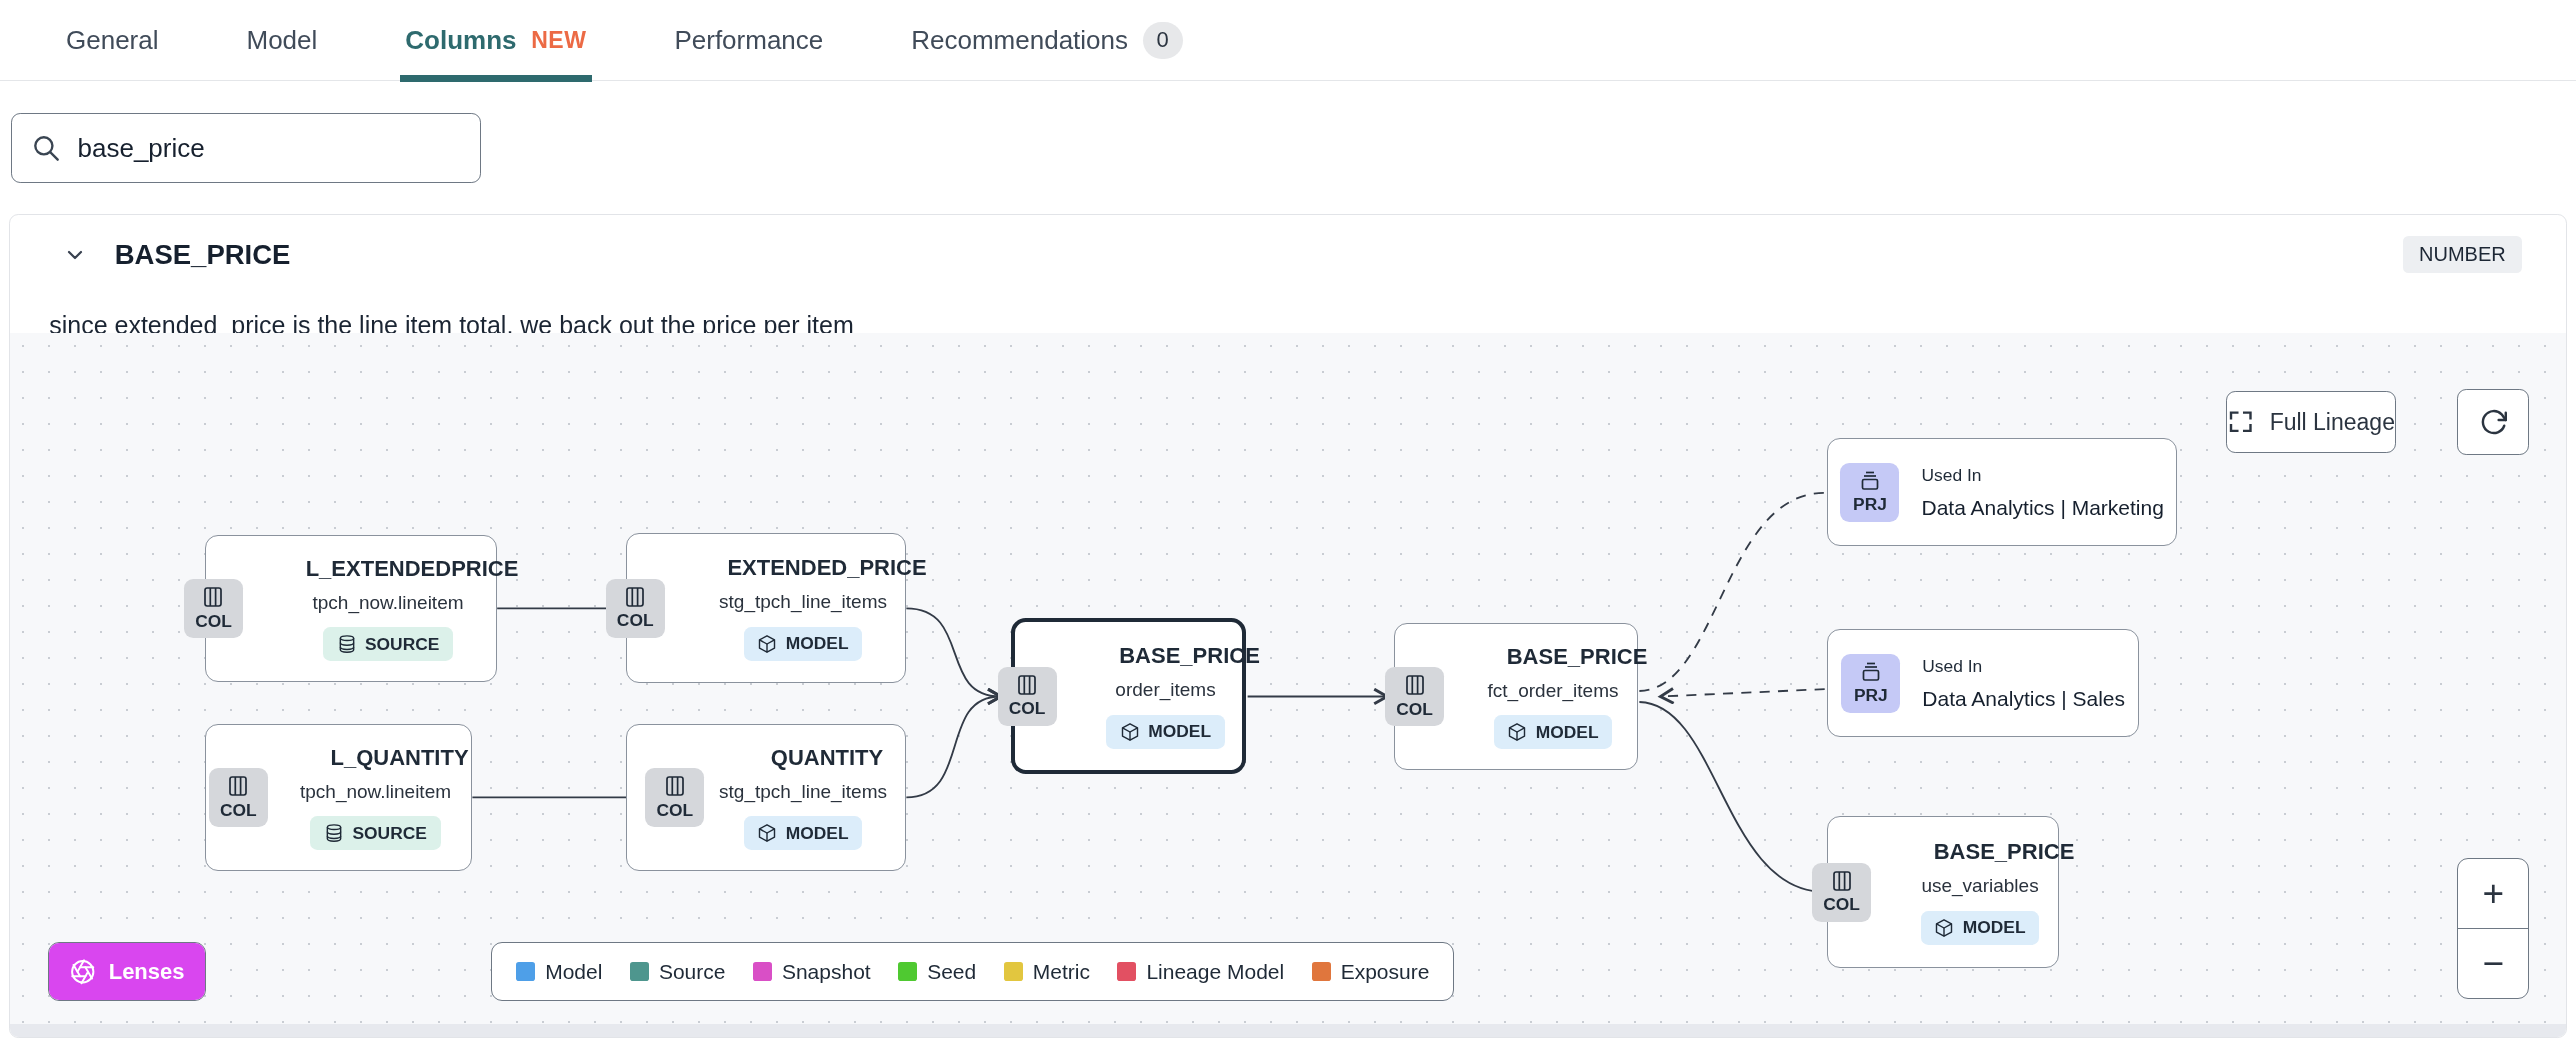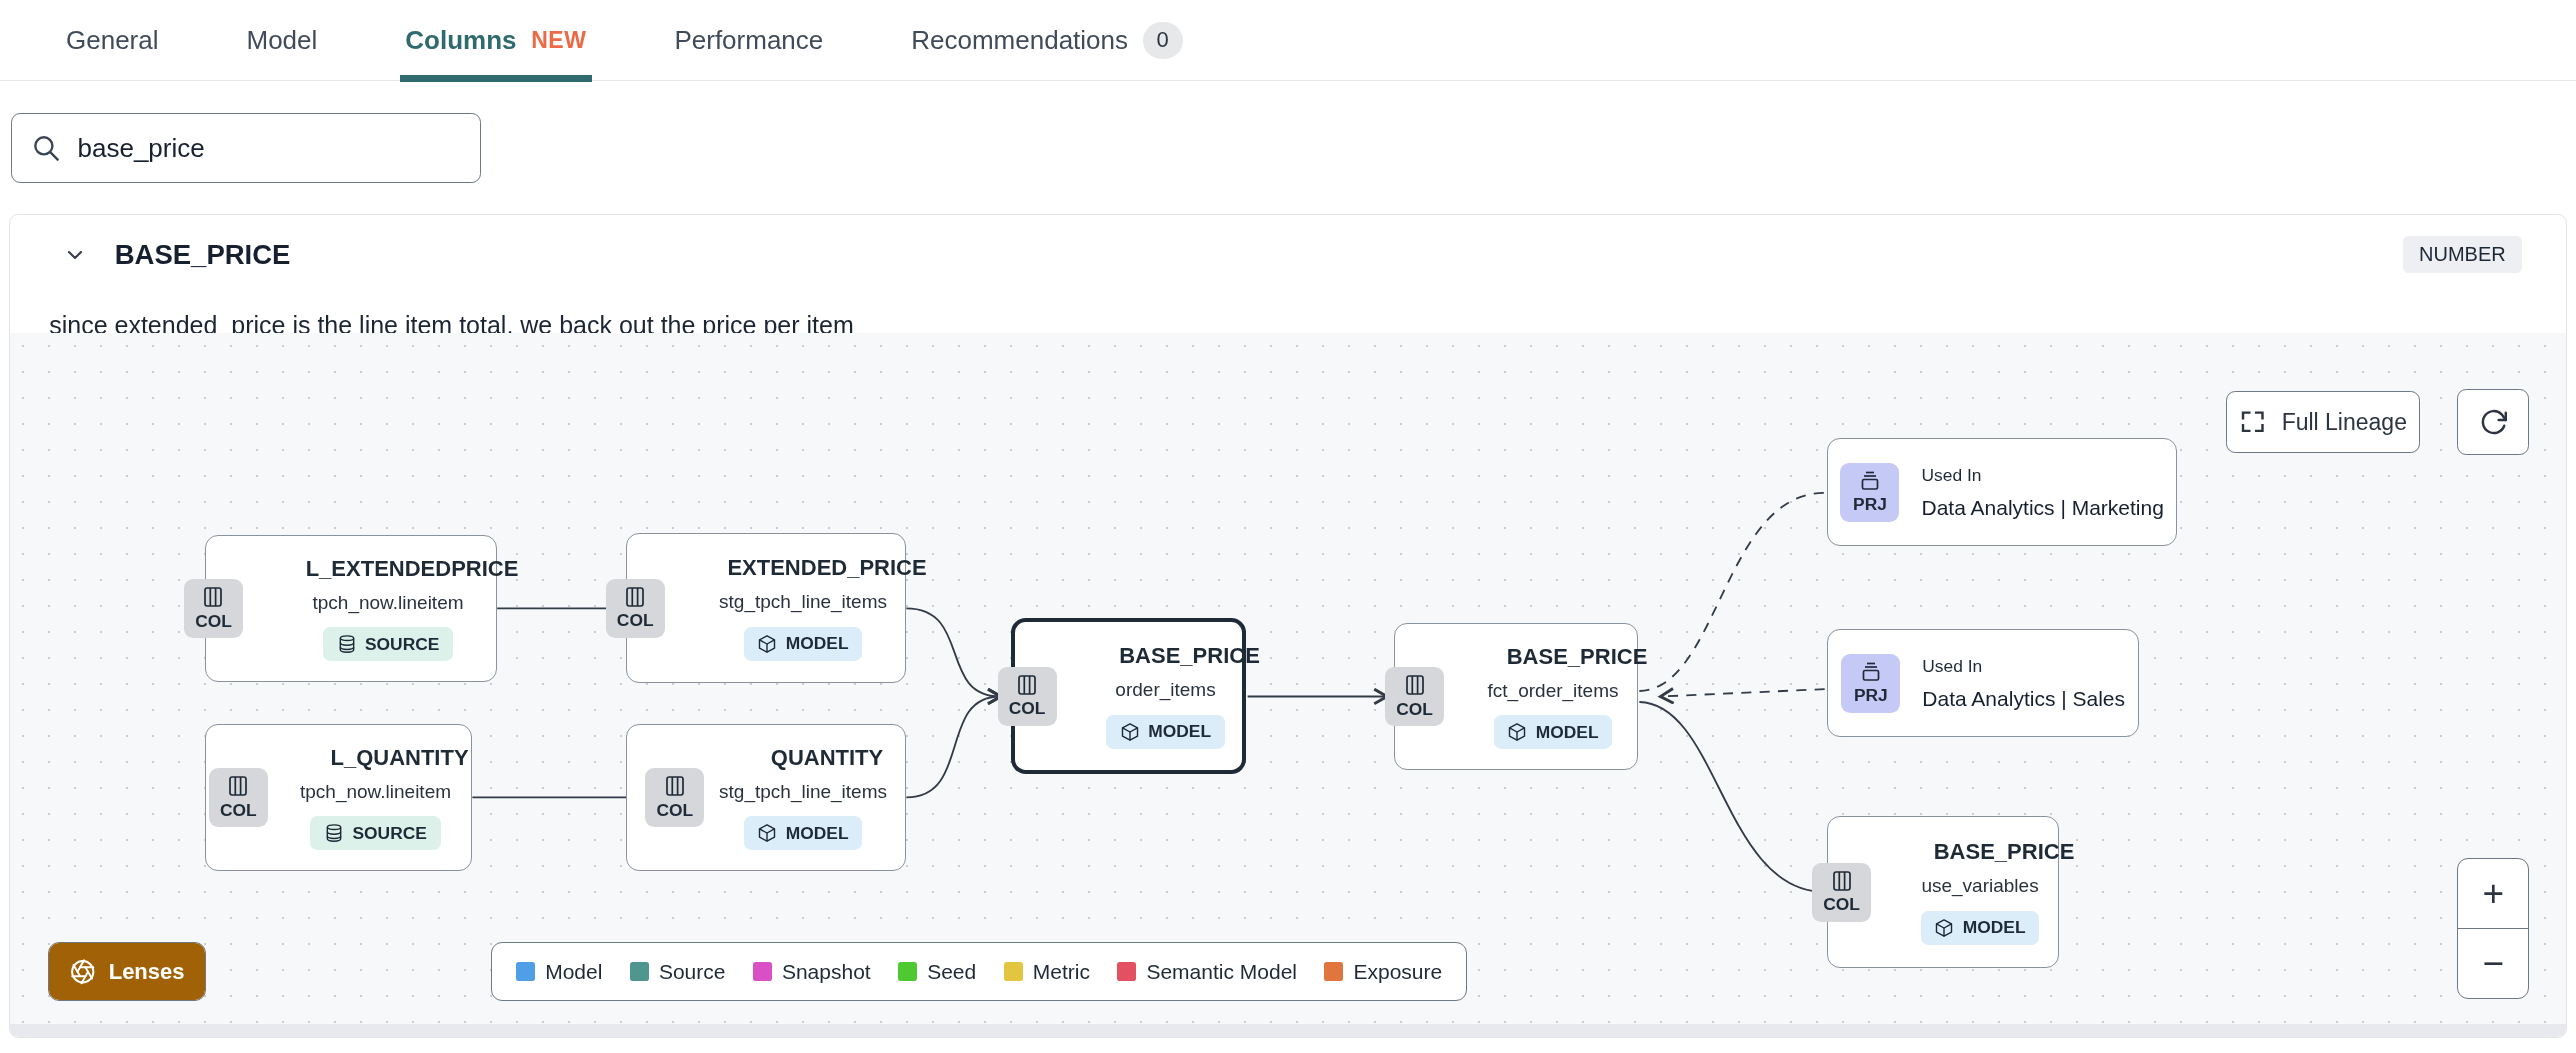--- a/index.html
+++ b/index.html
@@ -74,21 +74,21 @@
     border-radius:11px; background:#fff; display:flex; flex-direction:column; overflow:hidden; }
   .zoom-ctl .zbtn { flex:1; display:flex; align-items:center; justify-content:center;
     font-size:37px; color:#2b3440; cursor:pointer; }
   .zoom-ctl .zbtn:first-child { border-bottom:1.8px solid #6e7884; }
 
   
   .lens-group { position:absolute; height:59px; border:1.8px solid #6e7884; border-radius:11px;
     display:flex; overflow:hidden; background:#fff; }
   .lens-seg { display:flex; align-items:center; gap:12px; padding:0 20px; font-size:22px;
     font-weight:600; cursor:pointer; }
-  .lens-seg.dark { background:#a16207; color:#ffffff; }
+  .lens-seg.dark { background:#d946ef; color:#ffffff; }
   .lens-seg.light { color:#2b3440; }
   .legend { position:absolute; height:59px; border:1.8px solid #6e7884; border-radius:11px;
     background:#fff; display:flex; align-items:center; gap:27.5px; padding:0 24px; }
   .legend-item { display:flex; align-items:center; gap:10px; font-size:21px; color:#1f2a37; }
   .swatch { width:19px; height:19px; border-radius:2.8px; flex:none; }
 </style>
 </head>
 <body>
 
 <svg width="0" height="0" style="position:absolute">
@@ -360,21 +360,21 @@
           <div class="node-sub">use_variables</div>
           <div class="type-badge model">
             <svg class="icon" width="20" height="20" viewBox="0 0 24 24">
                 <use href="#i-cube"></use>
               </svg>
             <span>MODEL</span>
           </div>
         </div>
       </div>
 
-      <div class="btn" style="left:2216px; top:58px; width:194px; height:62px;">
+      <div class="btn" style="left:2216px; top:58px; width:170px; height:62px;">
         <svg class="icon" width="27.5" height="27.5" viewBox="0 0 24 24">
             <use href="#i-expand"></use>
           </svg>
         <span>Full Lineage</span>
       </div>
       <div class="btn" style="left:2447px; top:56px; width:72px; height:66px;">
         <svg class="icon" width="31" height="31" viewBox="0 0 24 24">
             <use href="#i-refresh"></use>
           </svg>
       </div>
@@ -408,21 +408,21 @@
         <div class="legend-item">
             <span class="swatch" style="background: rgb(79, 201, 49);"></span>
             <span>Seed</span>
           </div>
         <div class="legend-item">
             <span class="swatch" style="background: rgb(226, 198, 63);"></span>
             <span>Metric</span>
           </div>
         <div class="legend-item">
             <span class="swatch" style="background: rgb(226, 80, 98);"></span>
-            <span>Semantic Model</span>
+            <span>Lineage Model</span>
           </div>
         <div class="legend-item">
             <span class="swatch" style="background: rgb(224, 118, 61);"></span>
             <span>Exposure</span>
           </div>
       </div>
 
     </div>
     <div class="panel-strip"></div>
   </div>

